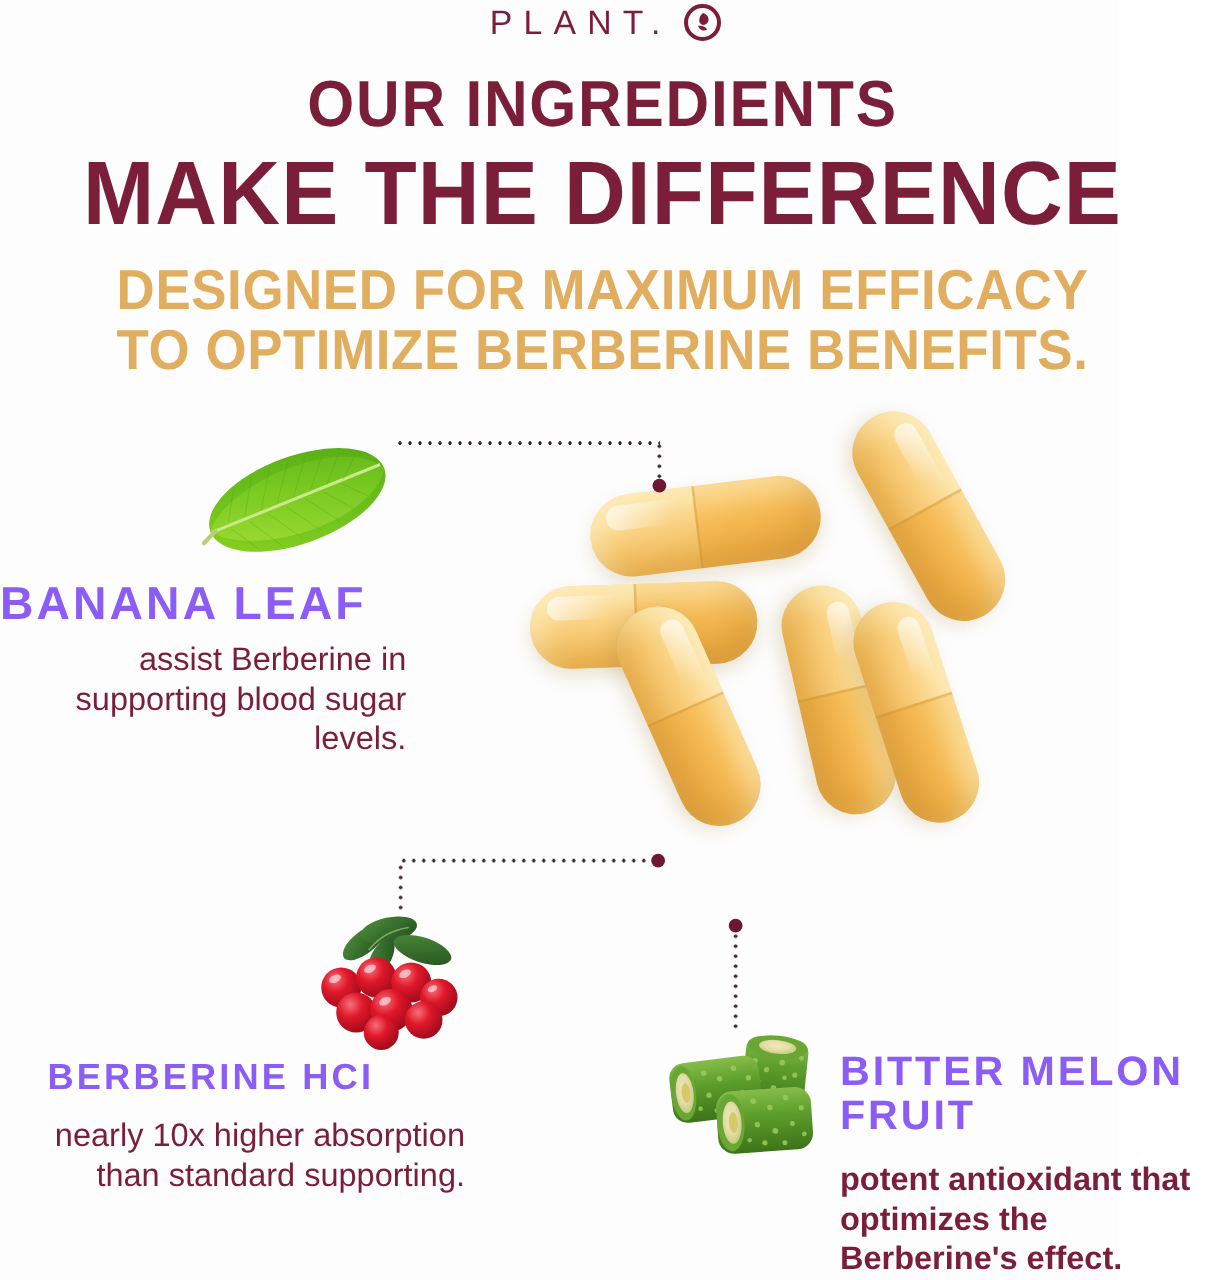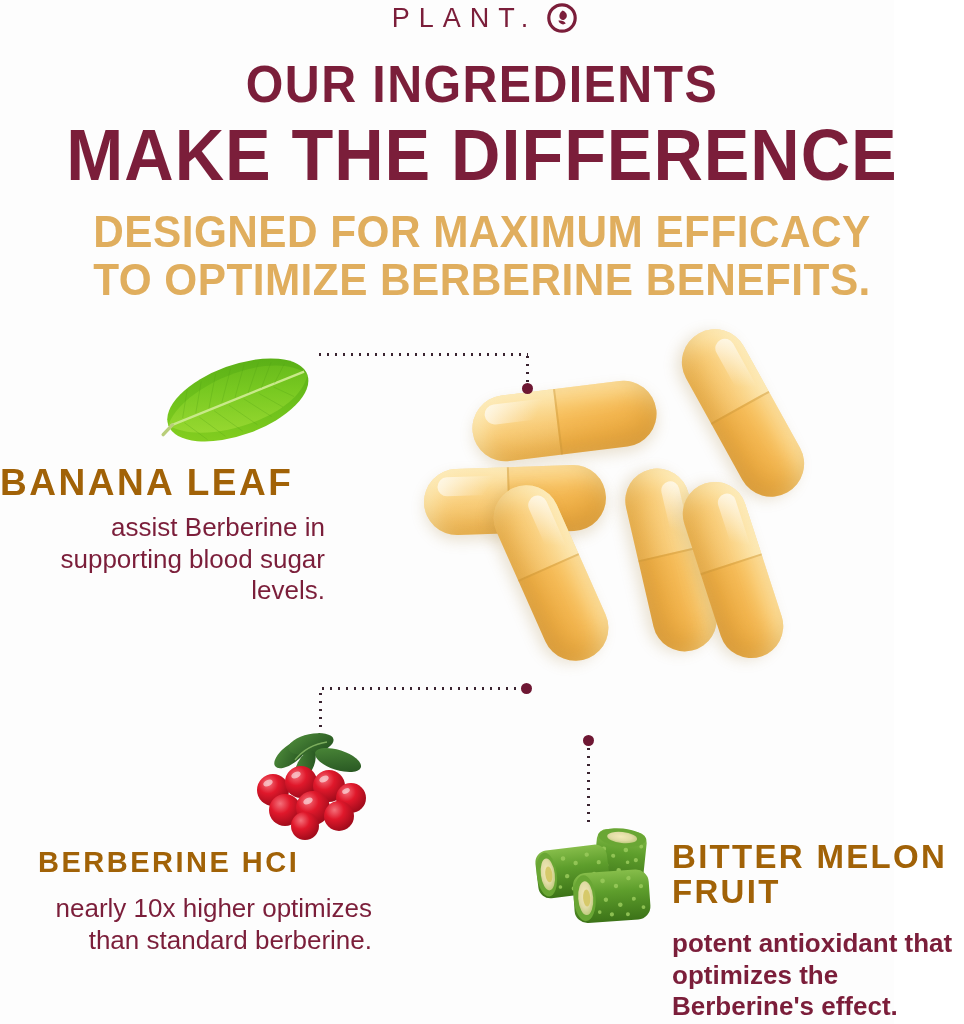--- a/index.html
+++ b/index.html
@@ -27,21 +27,21 @@
           transform:scaleX(0.93); transform-origin:center top; }
   .h1-b { top:119px; font-size:72px; letter-spacing:1px; line-height:1;
           transform:scaleX(0.95); transform-origin:center top; }
   .sub { position:absolute; left:0; width:964px; text-align:center;
          color:#E0AE5E; font-weight:bold; font-size:45px; line-height:1.06;
          letter-spacing:0.5px; font-family:"Liberation Sans", sans-serif;
          transform:scaleX(0.94); transform-origin:center top; }
   .sub { top:208px; }
 
   
-  .ing-title { position:absolute; color:#a16207; font-weight:bold;
+  .ing-title { position:absolute; color:#8b5cf6; font-weight:bold;
                font-family:"Liberation Sans", sans-serif; line-height:1.06; }
   .ing-body  { position:absolute; color:#7B1E3A; font-weight:bold;
                font-family:"Liberation Sans", sans-serif; line-height:1.22; }
 
   #banana-title { left:0px;  top:463px; width:330px; font-size:37px;
                   letter-spacing:2.5px; text-align:left; }
   #banana-body  { left:0px;  top:512px; width:313px; font-size:26px;
                   text-align:right; font-weight:normal;margin-left:12px; }
 
   #berb-title   { left:38px; top:847px; width:340px; font-size:29px;
@@ -232,21 +232,21 @@
           <ellipse cx="53" cy="57" rx="5" ry="3" transform="rotate(-25 53 57)"></ellipse>
           <ellipse cx="81" cy="61" rx="5" ry="3" transform="rotate(-25 81 61)"></ellipse>
           <ellipse cx="65" cy="83" rx="5" ry="3" transform="rotate(-25 65 83)"></ellipse>
           <ellipse cx="103" cy="73" rx="4" ry="2.5" transform="rotate(-25 103 73)"></ellipse>
         </g>
       </g>
     </svg>
   </div>
 
   <div class="ing-title" id="berb-title">BERBERINE HCI</div>
-  <div class="ing-body" id="berb-body">nearly 10x higher optimizes than standard berberine.</div>
+  <div class="ing-body" id="berb-body">nearly 10x higher absorption than standard supporting.</div>
 
   <div class="melon-wrap">
     <svg viewBox="0 0 148 112" width="148" height="112">
       <defs>
         <linearGradient id="mg" x1="0" y1="0" x2="0" y2="1">
           <stop offset="0%" stop-color="#86BD4A"></stop>
           <stop offset="40%" stop-color="#5E9E2C"></stop>
           <stop offset="100%" stop-color="#3C7318"></stop>
         </linearGradient>
         <radialGradient id="core" cx="45%" cy="42%" r="60%">

